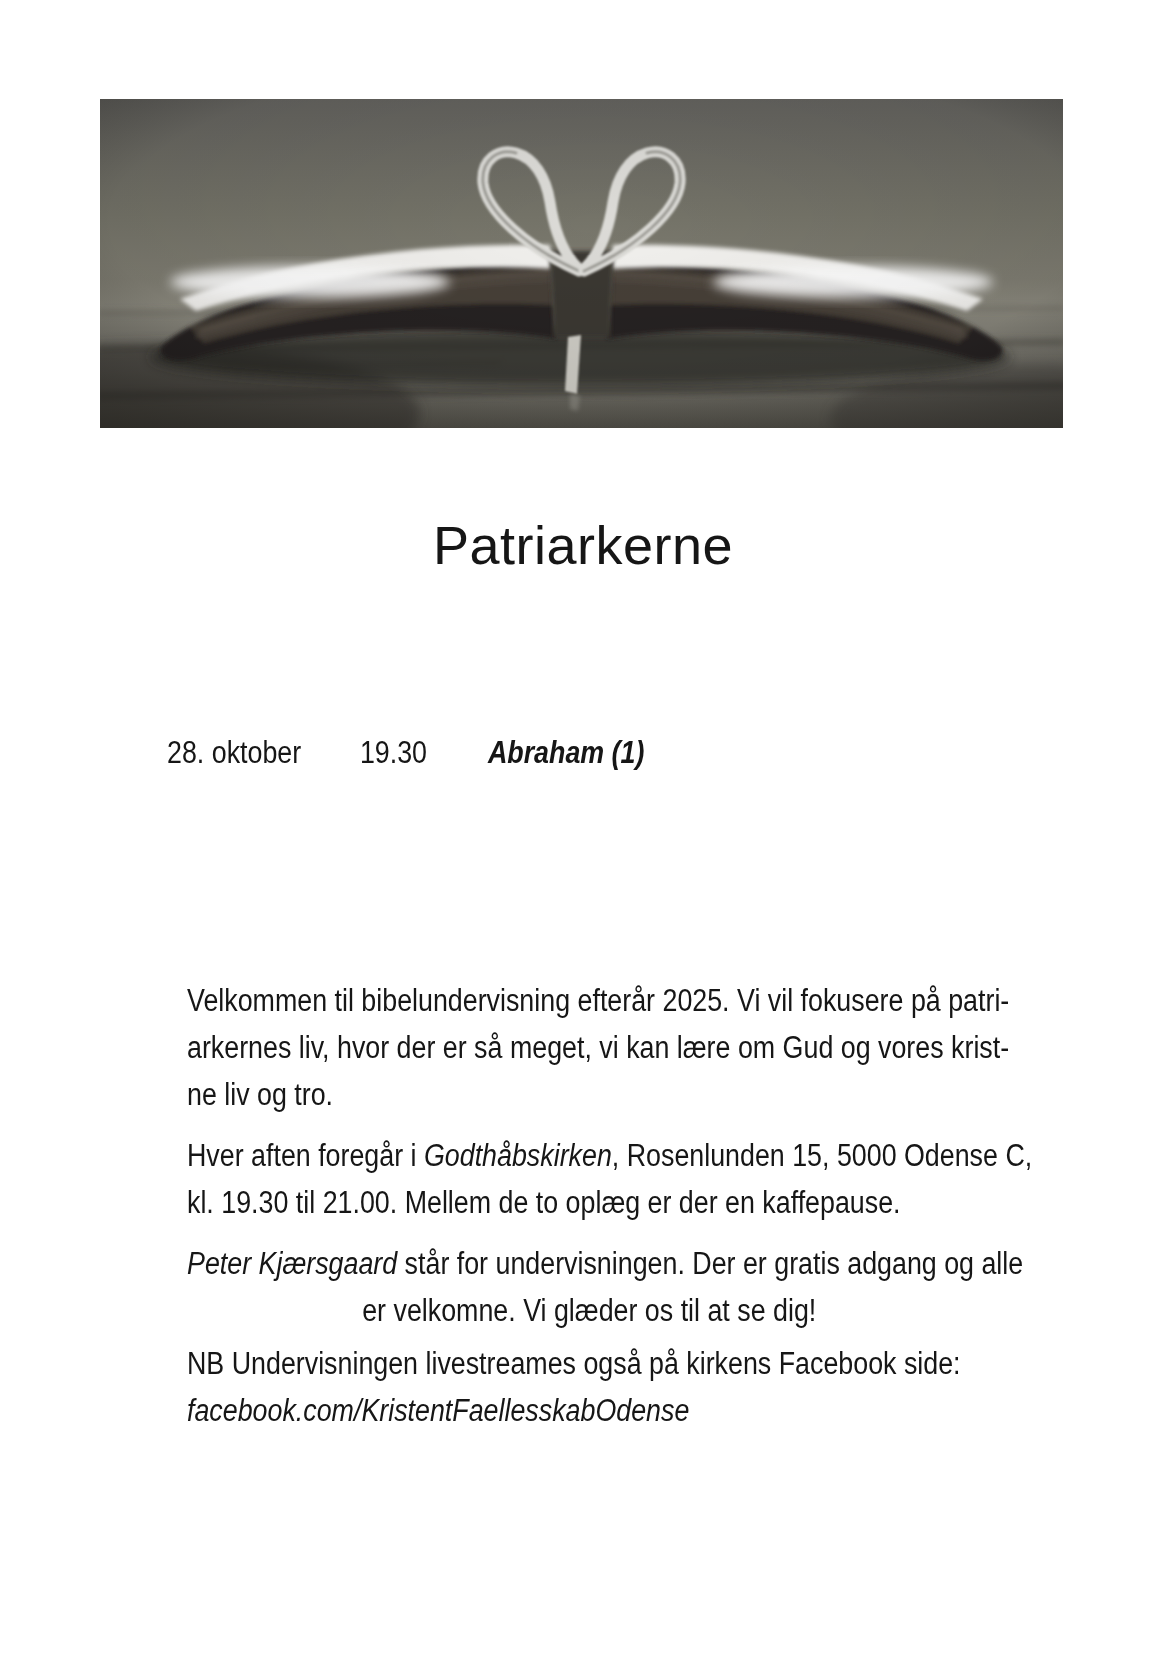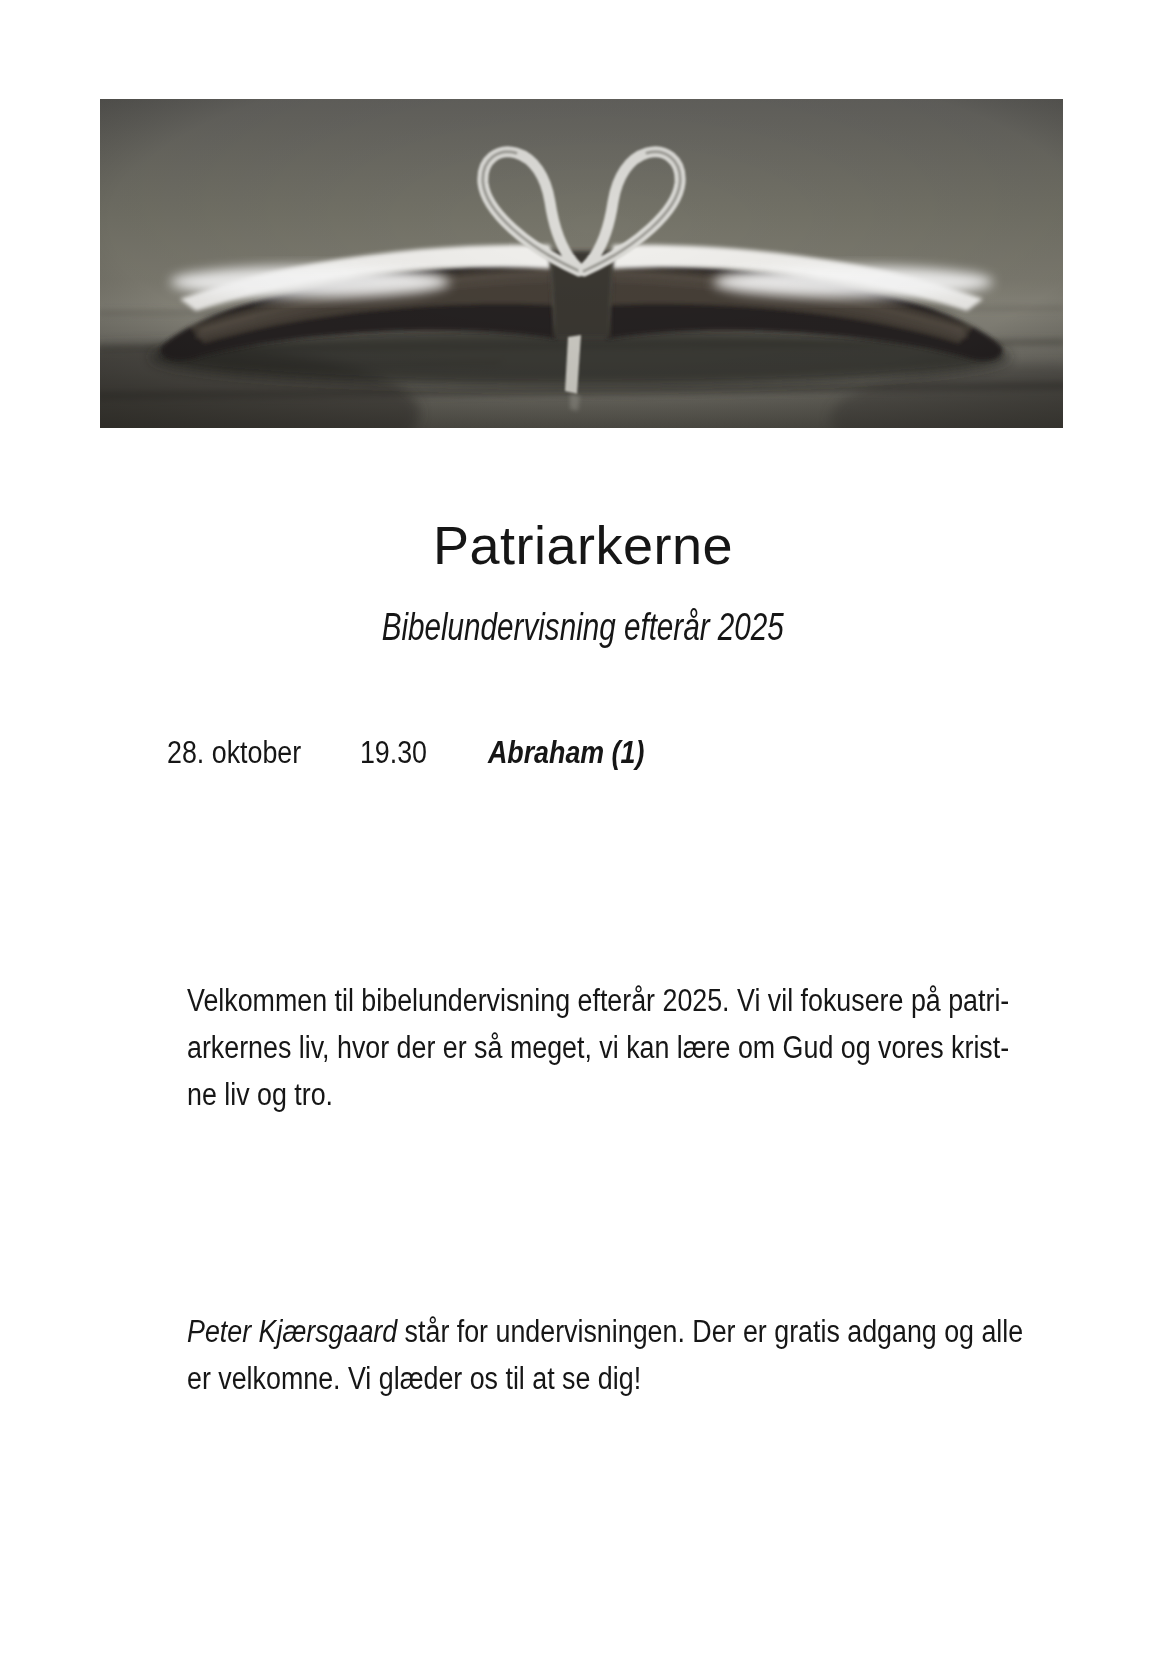--- a/index.html
+++ b/index.html
@@ -77,21 +77,21 @@
   .para {
     position: absolute;
     left: 147px;
     width: 930px;
     font-size: 31px;
     line-height: 47px;
     margin-left: 40px;
   }
   .p1 { top: 977px; }
   .p2 { top: 1132px; }
-  .p3 { top: 1308px; }
+  .p3 { top: 1240px; text-align: center; }
   .p4 { top: 1340px; }
   .it { font-style: italic; }
 </style>
 </head>
 <body>
 
 <div class="page">
 
   <div class="hero">
     <svg viewBox="0 0 963 329" preserveAspectRatio="none">
@@ -166,37 +166,42 @@
 
       <path d="M468,238 L481,236 L477,295 L465,292 Z" fill="#cfcdc6" filter="url(#f1)"></path>
       <path d="M470,295 L480,297 L478,312 L470,310 Z" fill="#8b8981" filter="url(#f2)" opacity="0.8"></path>
 
       <rect width="963" height="329" fill="url(#vig)"></rect>
     </svg>
   </div>
 
   <h1 class="title">Patriarkerne</h1>
 
-  <div class="subtitle-wrap">
-    <span class="subtitle">Bibelundervisning efterår 2025</span>
-  </div>
 
   <div class="sched row1">
     <span class="line">
       <span class="col col-date">28. oktober</span><span class="col col-time">19.30</span><span class="topic">Abraham (1)</span>
     </span>
   </div>
 
 
   <div class="para p1">
     <span class="line">Velkommen til bibelundervisning efterår 2025. Vi vil fokusere på patri-</span>
     <span class="line">arkernes liv, hvor der er så meget, vi kan lære om Gud og vores krist-</span>
     <span class="line">ne liv og tro.</span>
   </div>
 
+  <div class="para p2">
+    <span class="line"><span>Hver aften foregår i </span><span class="it">Godthåbskirken</span><span>, Rosenlunden 15, 5000 Odense C,</span></span>
+    <span class="line">kl. 19.30 til 21.00. Mellem de to oplæg er der en kaffepause.</span>
+  </div>
 
   <div class="para p3">
     <span class="line"><span class="it">Peter Kjærsgaard</span><span> står for undervisningen. Der er gratis adgang og alle</span></span>
     <span class="line">er velkomne. Vi glæder os til at se dig!</span>
   </div>
 
+  <div class="para p4">
+    <span class="line">NB Undervisningen livestreames også på kirkens Facebook side:</span>
+    <span class="line it">facebook.com/KristentFaellesskabOdense</span>
+  </div>
 
 </div>
 
 </body></html>

